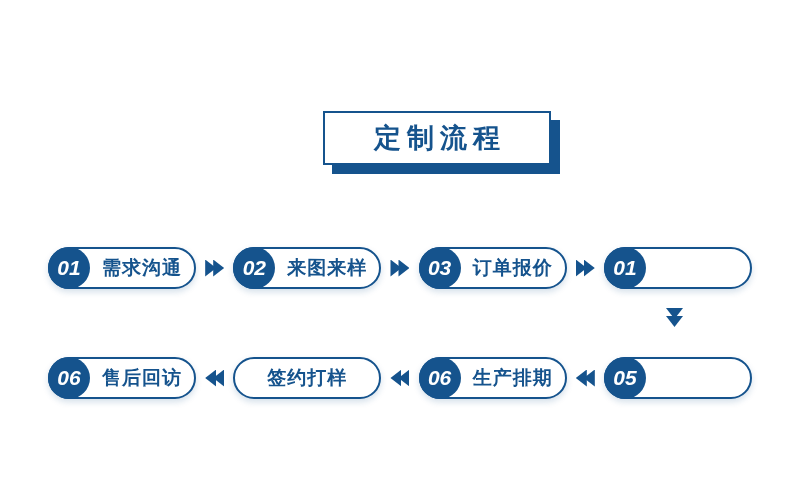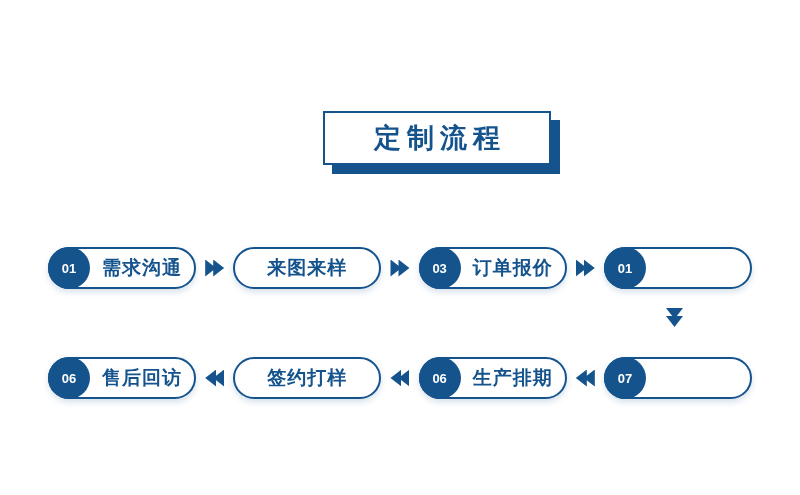--- a/index.html
+++ b/index.html
@@ -59,26 +59,27 @@
     align-items: center;
     box-shadow: 0 3px 6px rgba(21, 83, 141, 0.18);
   }
   .step .num-circle {
     width: 42px;
     height: 42px;
     margin: -2px 0 -2px -2px;
     border-radius: 50%;
     background: var(--primary);
     color: #ffffff;
-    font-size: 13px;
+    font-size: 21px;
     font-weight: bold;
     display: flex;
     align-items: center;
     justify-content: center;
     flex: 0 0 42px;
+    font-style: italic;
   }
   .step .step-label {
     flex: 1;
     text-align: center;
     color: var(--primary);
     font-size: 19px;
     font-weight: bold;
     letter-spacing: 1px;
     white-space: nowrap;
   }
@@ -124,20 +125,21 @@
 <div class="flow-row row-top">
   <div class="step">
     <div class="num-circle">01</div>
     <div class="step-label">需求沟通</div>
   </div>
   <div class="arrow arrow-right">
       <span class="tri"></span>
       <span class="tri"></span>
     </div>
   <div class="step">
+    <div class="num-circle">02</div>
     <div class="step-label">来图来样</div>
   </div>
   <div class="arrow arrow-right">
       <span class="tri"></span>
       <span class="tri"></span>
     </div>
   <div class="step">
     <div class="num-circle">03</div>
     <div class="step-label">订单报价</div>
   </div>
@@ -173,15 +175,15 @@
     </div>
   <div class="step">
     <div class="num-circle">06</div>
     <div class="step-label">生产排期</div>
   </div>
   <div class="arrow arrow-left">
       <span class="tri"></span>
       <span class="tri"></span>
     </div>
   <div class="step">
-    <div class="num-circle">07</div>
+    <div class="num-circle">05</div>
   </div>
 </div>
 
 </body></html>

